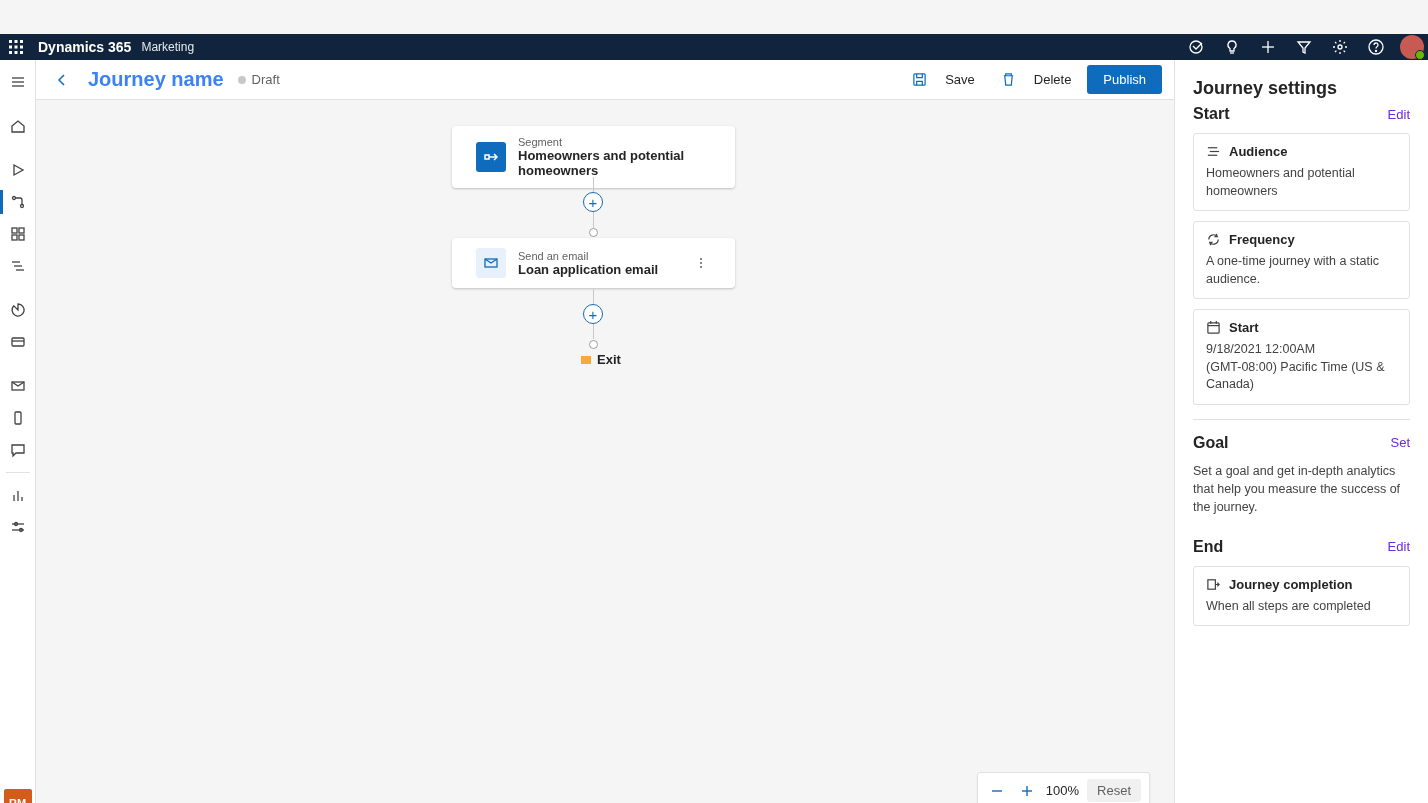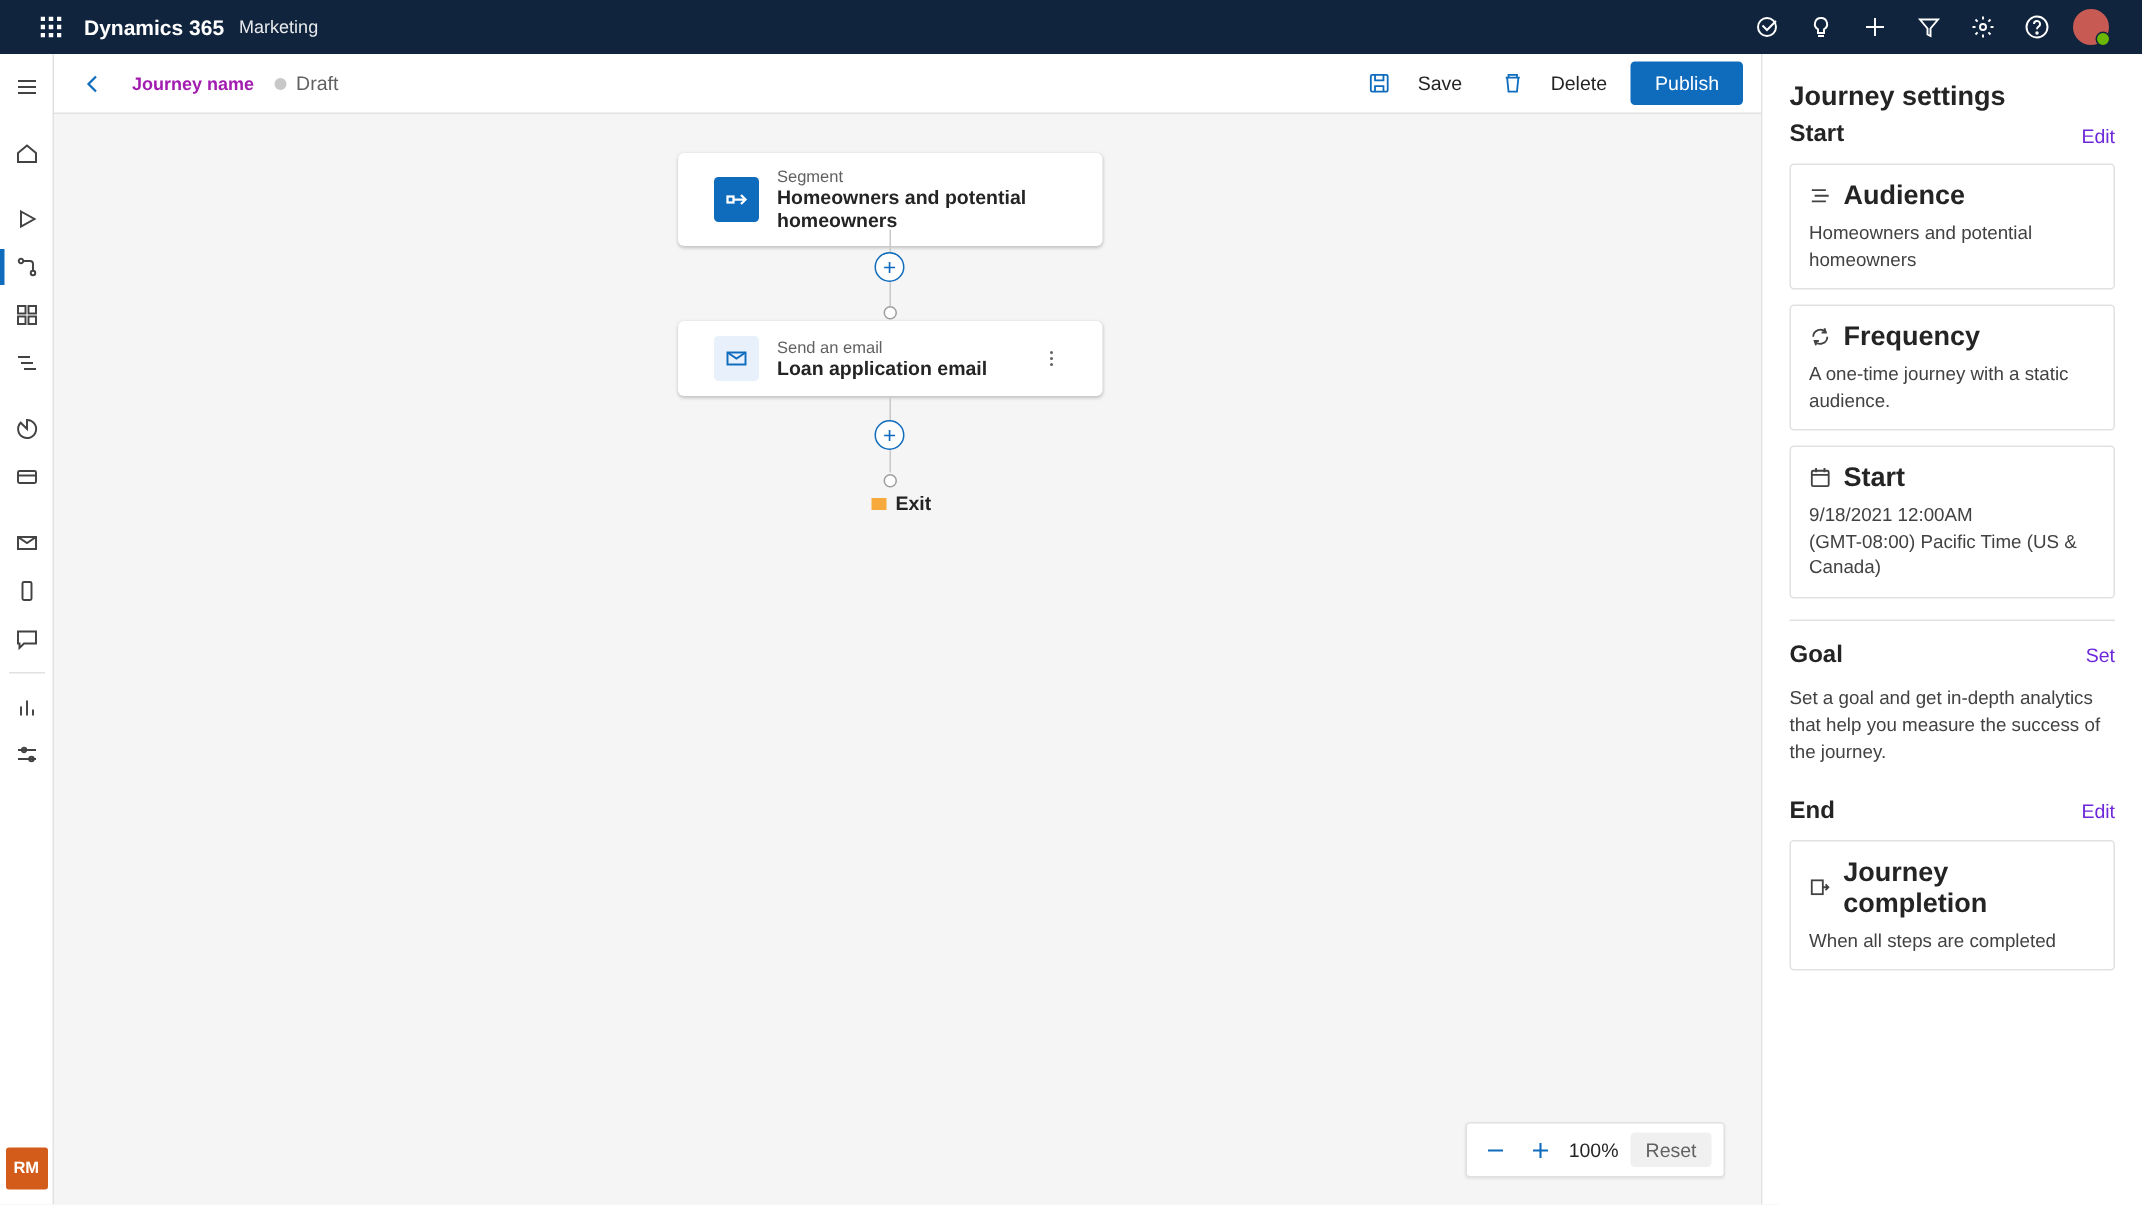--- a/index.html
+++ b/index.html
@@ -1,17 +1,17 @@
 <!DOCTYPE html>
 <html><head>
   <meta charset="utf-8">
   <style>
     * { margin:0; padding:0; box-sizing:border-box; font-family:"Segoe UI",-apple-system,sans-serif; }
     html,body{width:1428px;height:803px;overflow:hidden;background:#f5f5f5;}
-    .topbar{height:36px;background:#10243e;display:flex;align-items:center;color:#fff;padding:0 18px;}
+    .topbar{height:26px;background:#10243e;display:flex;align-items:center;color:#fff;padding:0 0;margin-top:34px;}
     .waffle{width:32px;height:36px;display:flex;align-items:center;justify-content:center;cursor:pointer;}
     .waffle svg{fill:#fff;}
     .app-name{font-weight:600;font-size:14px;margin-left:6px;}
     .app-sub{font-size:12px;margin-left:10px;opacity:.9;}
     .search-wrap{margin-left:auto;margin-right:auto;}
     .search{width:204px;height:26px;background:#c9ccd0;border:none;border-radius:1px;padding:0 8px 0 28px;font-size:13px;margin-left:0;}
     .search-group{position:relative;left:-160px;}
     .search-icon-wrap{position:absolute;left:6px;top:4px;color:#333;}
     .top-right{display:flex;align-items:center;gap:4px;margin-left:auto;}
     .top-icon{width:32px;height:36px;display:flex;align-items:center;justify-content:center;cursor:pointer;}
@@ -23,21 +23,21 @@
     .rail-btn{width:36px;height:32px;display:flex;align-items:center;justify-content:center;cursor:pointer;position:relative;}
     .rail-btn svg{stroke:#424242;fill:none;}
     .rail-btn.active::before{content:"";position:absolute;left:0;top:4px;bottom:4px;width:3px;background:#0f6cbd;}
     .rail-gap{height:12px;}
     .rail-div{width:24px;height:1px;background:#e1e1e1;margin:6px 0;}
     .rail-bottom{margin-top:auto;width:28px;height:28px;background:#d45c1b;color:#fff;font-size:11px;font-weight:600;display:flex;align-items:center;justify-content:center;border-radius:2px;margin-bottom:10px;}
     .main{flex:1;display:flex;flex-direction:column;background:#f5f5f5;border-right:1px solid #e1e1e1;}
     .cmdbar{height:40px;background:#fff;border-bottom:1px solid #e1e1e1;display:flex;align-items:center;padding:0 12px;}
     .back{width:28px;height:28px;display:flex;align-items:center;justify-content:center;cursor:pointer;}
     .back svg{stroke:#0f6cbd;fill:none;}
-    .page-title{font-size:12px;font-weight:600;margin-left:12px;color:#a21caf;}
+    .page-title{font-size:20px;font-weight:600;margin-left:12px;color:#3b82f6;}
     .status-chip{display:flex;align-items:center;margin-left:14px;color:#616161;font-size:13px;}
     .status-dot{width:8px;height:8px;border-radius:50%;background:#c8c8c8;margin-right:6px;}
     .cmd-right{margin-left:auto;display:flex;align-items:center;gap:6px;}
     .cmd-btn{display:flex;align-items:center;gap:18px;padding:6px 10px;font-size:13px;color:#242424;cursor:pointer;border-radius:3px;}
     .cmd-btn svg{stroke:#0f6cbd;fill:none;}
     .cmd-btn.del svg{stroke:#0f6cbd;}
     .publish{background:#0f6cbd;color:#fff;padding:7px 16px;border-radius:3px;font-size:13px;cursor:pointer;}
     .canvas{flex:1;position:relative;overflow:hidden;}
     .node{position:absolute;width:283px;background:#fff;border-radius:4px;box-shadow:0 1px 3px rgba(0,0,0,.12),0 1px 2px rgba(0,0,0,.1);display:flex;align-items:center;padding:10px 24px;gap:12px;}
     .node-icon{width:30px;height:30px;border-radius:3px;display:flex;align-items:center;justify-content:center;flex-shrink:0;}
@@ -56,21 +56,21 @@
     .zoom-btn{width:22px;height:22px;display:flex;align-items:center;justify-content:center;cursor:pointer;}
     .zoom-btn svg{stroke:#0f6cbd;}
     .zoom-lvl{font-size:13px;color:#242424;}
     .zoom-reset{background:#f0f0f0;border-radius:3px;padding:4px 10px;font-size:13px;color:#616161;cursor:pointer;}
     .panel{width:253px;background:#fff;padding:18px 18px;overflow:auto;}
     .panel h1{font-size:18px;font-weight:600;color:#242424;}
     .sec-hdr{display:flex;align-items:center;justify-content:space-between;margin-bottom:10px;margin-top:6px;}
     .sec-hdr h2{font-size:16px;font-weight:600;color:#242424;}
     .link{color:#6d28d9;font-size:13px;cursor:pointer;padding-left:48px;}
     .card{border:1px solid #e1e1e1;border-radius:3px;padding:10px 12px;margin-bottom:10px;}
-    .card-h{display:flex;align-items:center;gap:8px;font-size:18px;font-weight:600;color:#242424;margin-bottom:6px;}
+    .card-h{display:flex;align-items:center;gap:8px;font-size:13px;font-weight:600;color:#242424;margin-bottom:6px;}
     .card-h svg{stroke:#424242;fill:none;}
     .card-t{font-size:12.5px;color:#424242;line-height:1.4;}
     .panel-div{height:1px;background:#e1e1e1;margin:14px 0;}
     .goal-t{font-size:12.5px;color:#424242;line-height:1.45;}
   </style>
 </head>
 <body>
 
 <div class="topbar">
   <div class="waffle">

